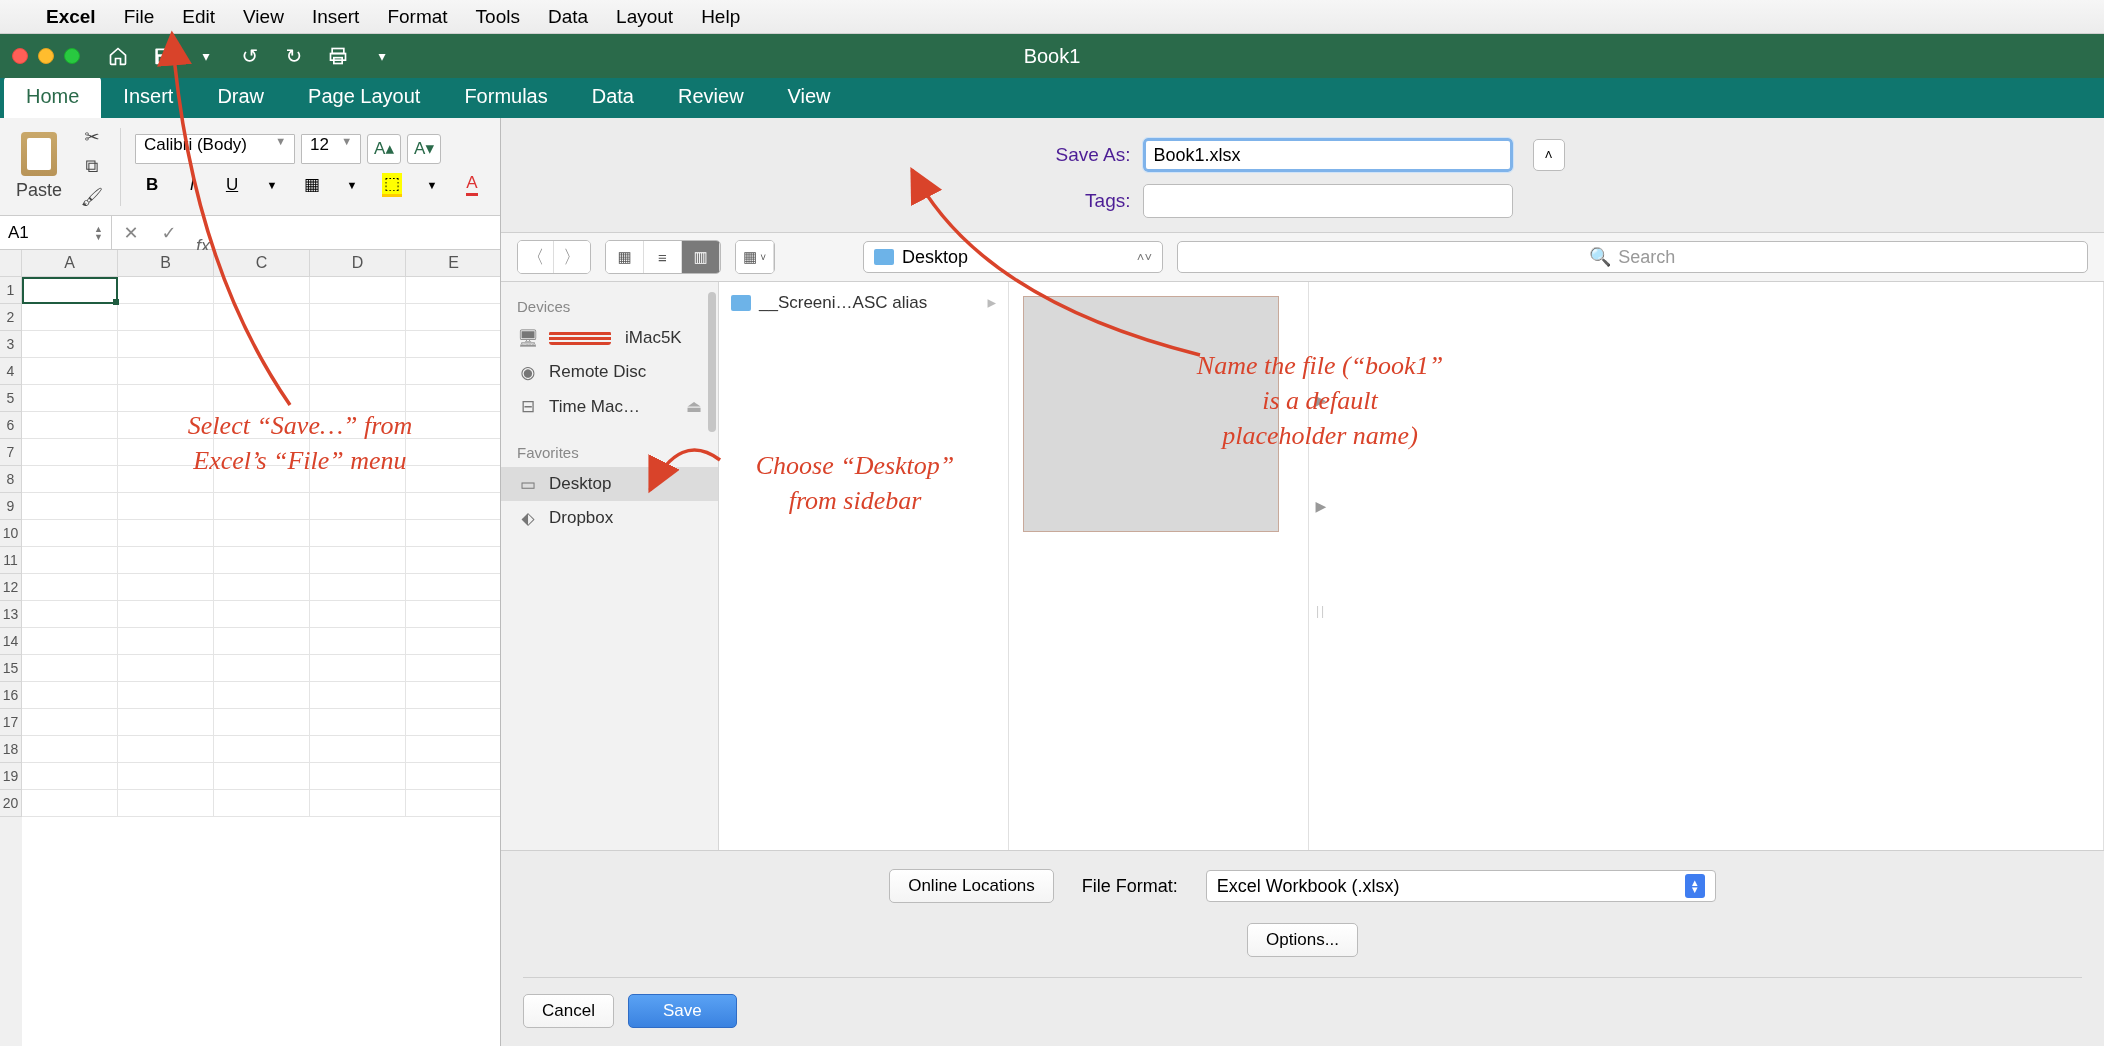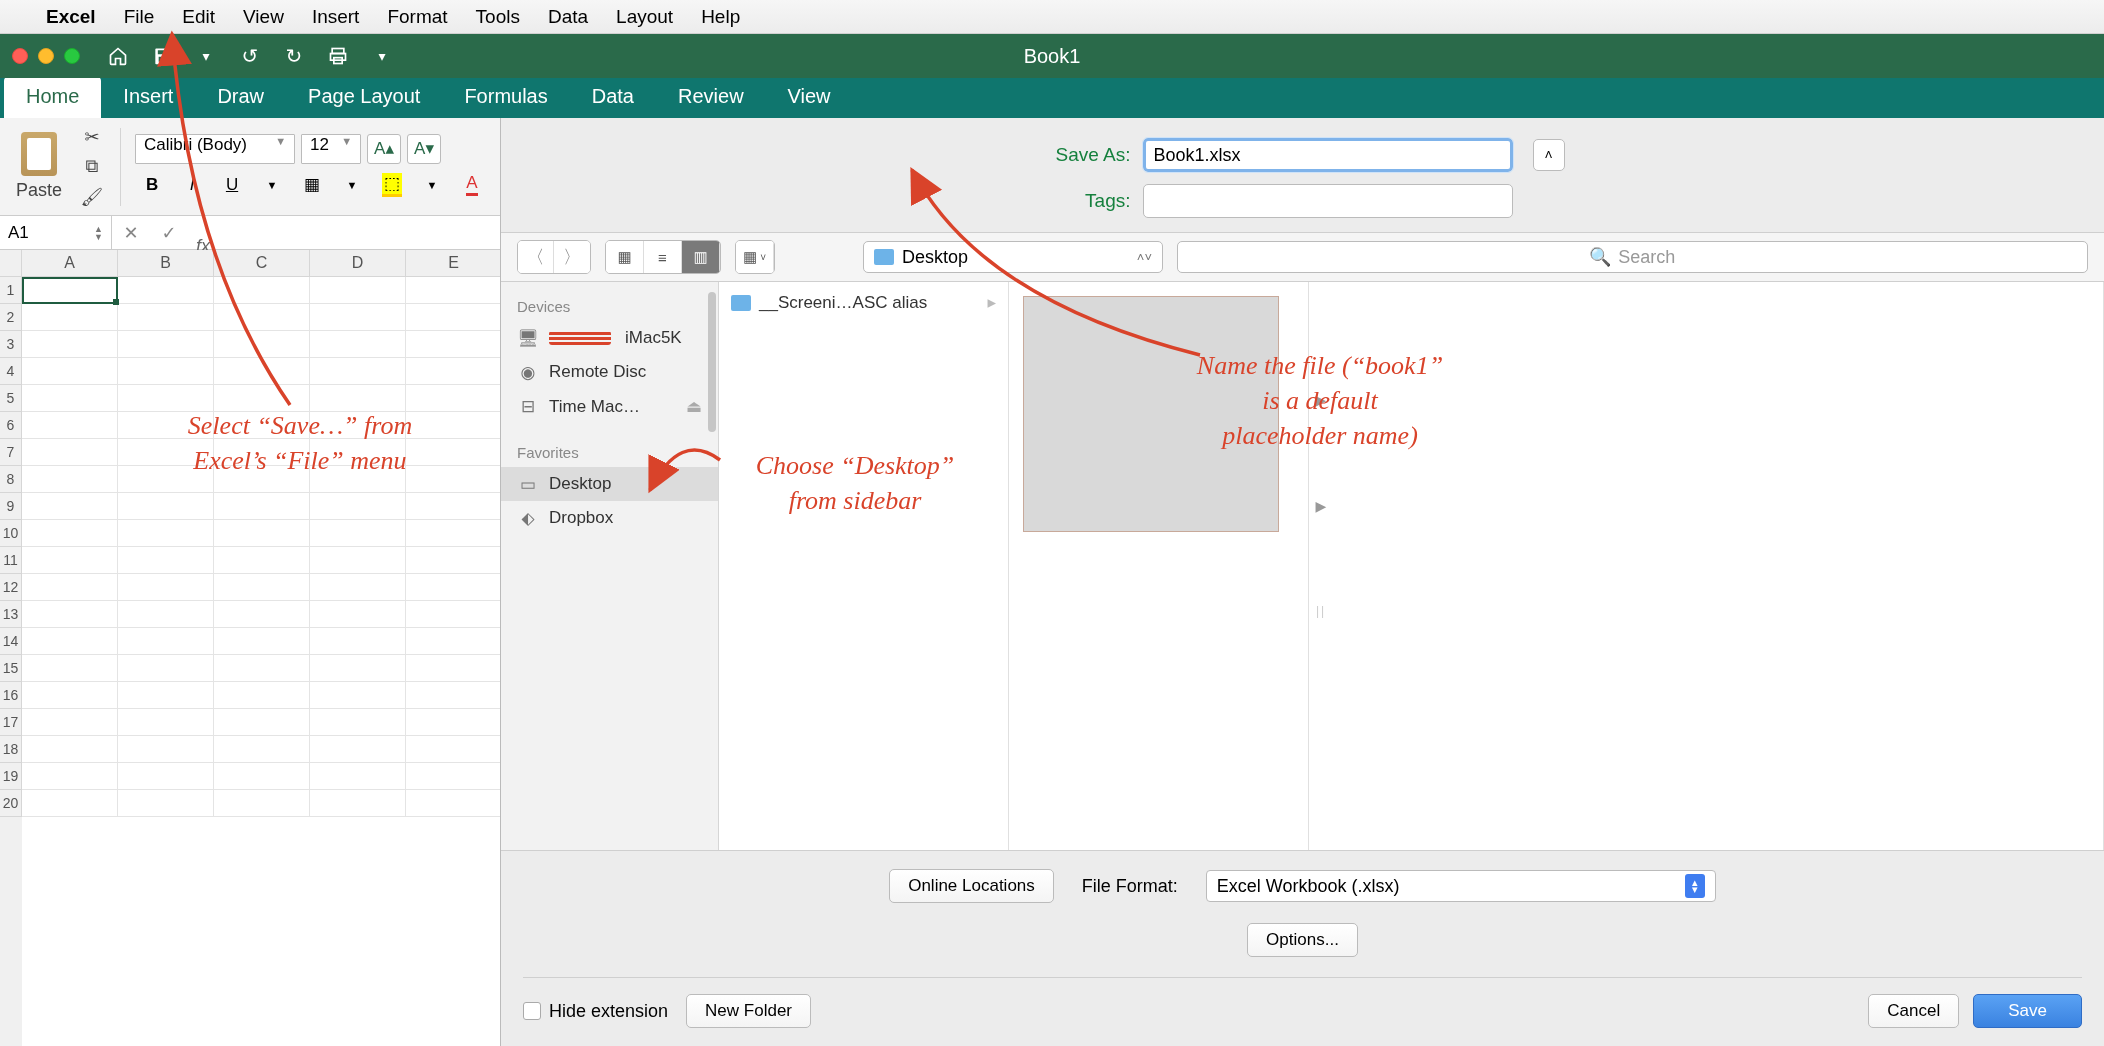--- a/index.html
+++ b/index.html
@@ -58,21 +58,21 @@
 .cells { }
 .crow { display:flex; height:27px;}
 .crow div { width:96px; border-right:1px solid #e4e4e4; border-bottom:1px solid #e4e4e4;}
 .crow.first div:first-child { border:2px solid #1f5c40; position:relative; width:96px;}
 .crow.first div:first-child::after{content:"";position:absolute;right:-3px;bottom:-3px;width:6px;height:6px;background:#1f5c40;}
 
 
 .dialog { position:absolute; top:118px; left:500px; right:0; bottom:0; background:#ececec; border-left:1px solid #bbb; display:flex; flex-direction:column;}
 .dlg-top { padding:20px 30px 14px; display:flex; flex-direction:column; gap:12px; align-items:center;}
 .dlg-row { display:flex; align-items:center; gap:12px;}
-.dlg-row label { font-size:19px; color:#15803d; width:90px; text-align:right;}
+.dlg-row label { font-size:19px; color:#4c1d95; width:90px; text-align:right;}
 .dlg-input { width:370px; height:34px; border:3px solid #7fb3ea; border-radius:5px; background:#fff; padding:0 8px; font-size:18px; outline:1px solid #cfe3f8;}
 .dlg-input.tags{border:1px solid #bbb;outline:none;}
 .expand-btn{width:32px;height:32px;border:1px solid #bbb;border-radius:5px;background:#fff;display:flex;align-items:center;justify-content:center;font-size:14px;margin-left:8px;}
 
 .dlg-toolbar{height:50px;border-top:1px solid #cfcfcf;border-bottom:1px solid #cfcfcf;background:#f5f5f5;display:flex;align-items:center;padding:0 16px;gap:14px;}
 .nav-btns{display:flex;border:1px solid #bbb;border-radius:5px;overflow:hidden;}
 .nav-btns button{width:36px;height:32px;background:#fff;border:none;border-right:1px solid #ddd;color:#888;font-size:18px;}
 .nav-btns button:last-child{border-right:none;}
 .view-btns{display:flex;border:1px solid #bbb;border-radius:5px;overflow:hidden;}
 .view-btns button{width:38px;height:32px;background:#fff;border:none;border-right:1px solid #ddd;color:#555;font-size:15px;display:flex;align-items:center;justify-content:center;}
@@ -503,27 +503,20 @@
         <span class="chev">
             <span>▴</span>
             <span>▾</span>
           </span>
       </div>
     </div>
     <div class="bottom-row2">
       <button class="btn">Options...</button>
     </div>
     <div class="bottom-row3">
-      <div class="left-controls">
-        <label style="display:flex;align-items:center;gap:8px;font-size:18px">
-          <span class="checkbox"></span>
-          <span>Hide extension</span>
-        </label>
-        <button class="btn">New Folder</button>
-      </div>
       <div class="right-controls">
         <button class="btn">Cancel</button>
         <button class="btn primary">Save</button>
       </div>
     </div>
   </div>
 </div>
 
 <svg class="anno-svg" width="2104" height="1046">
   <defs>

